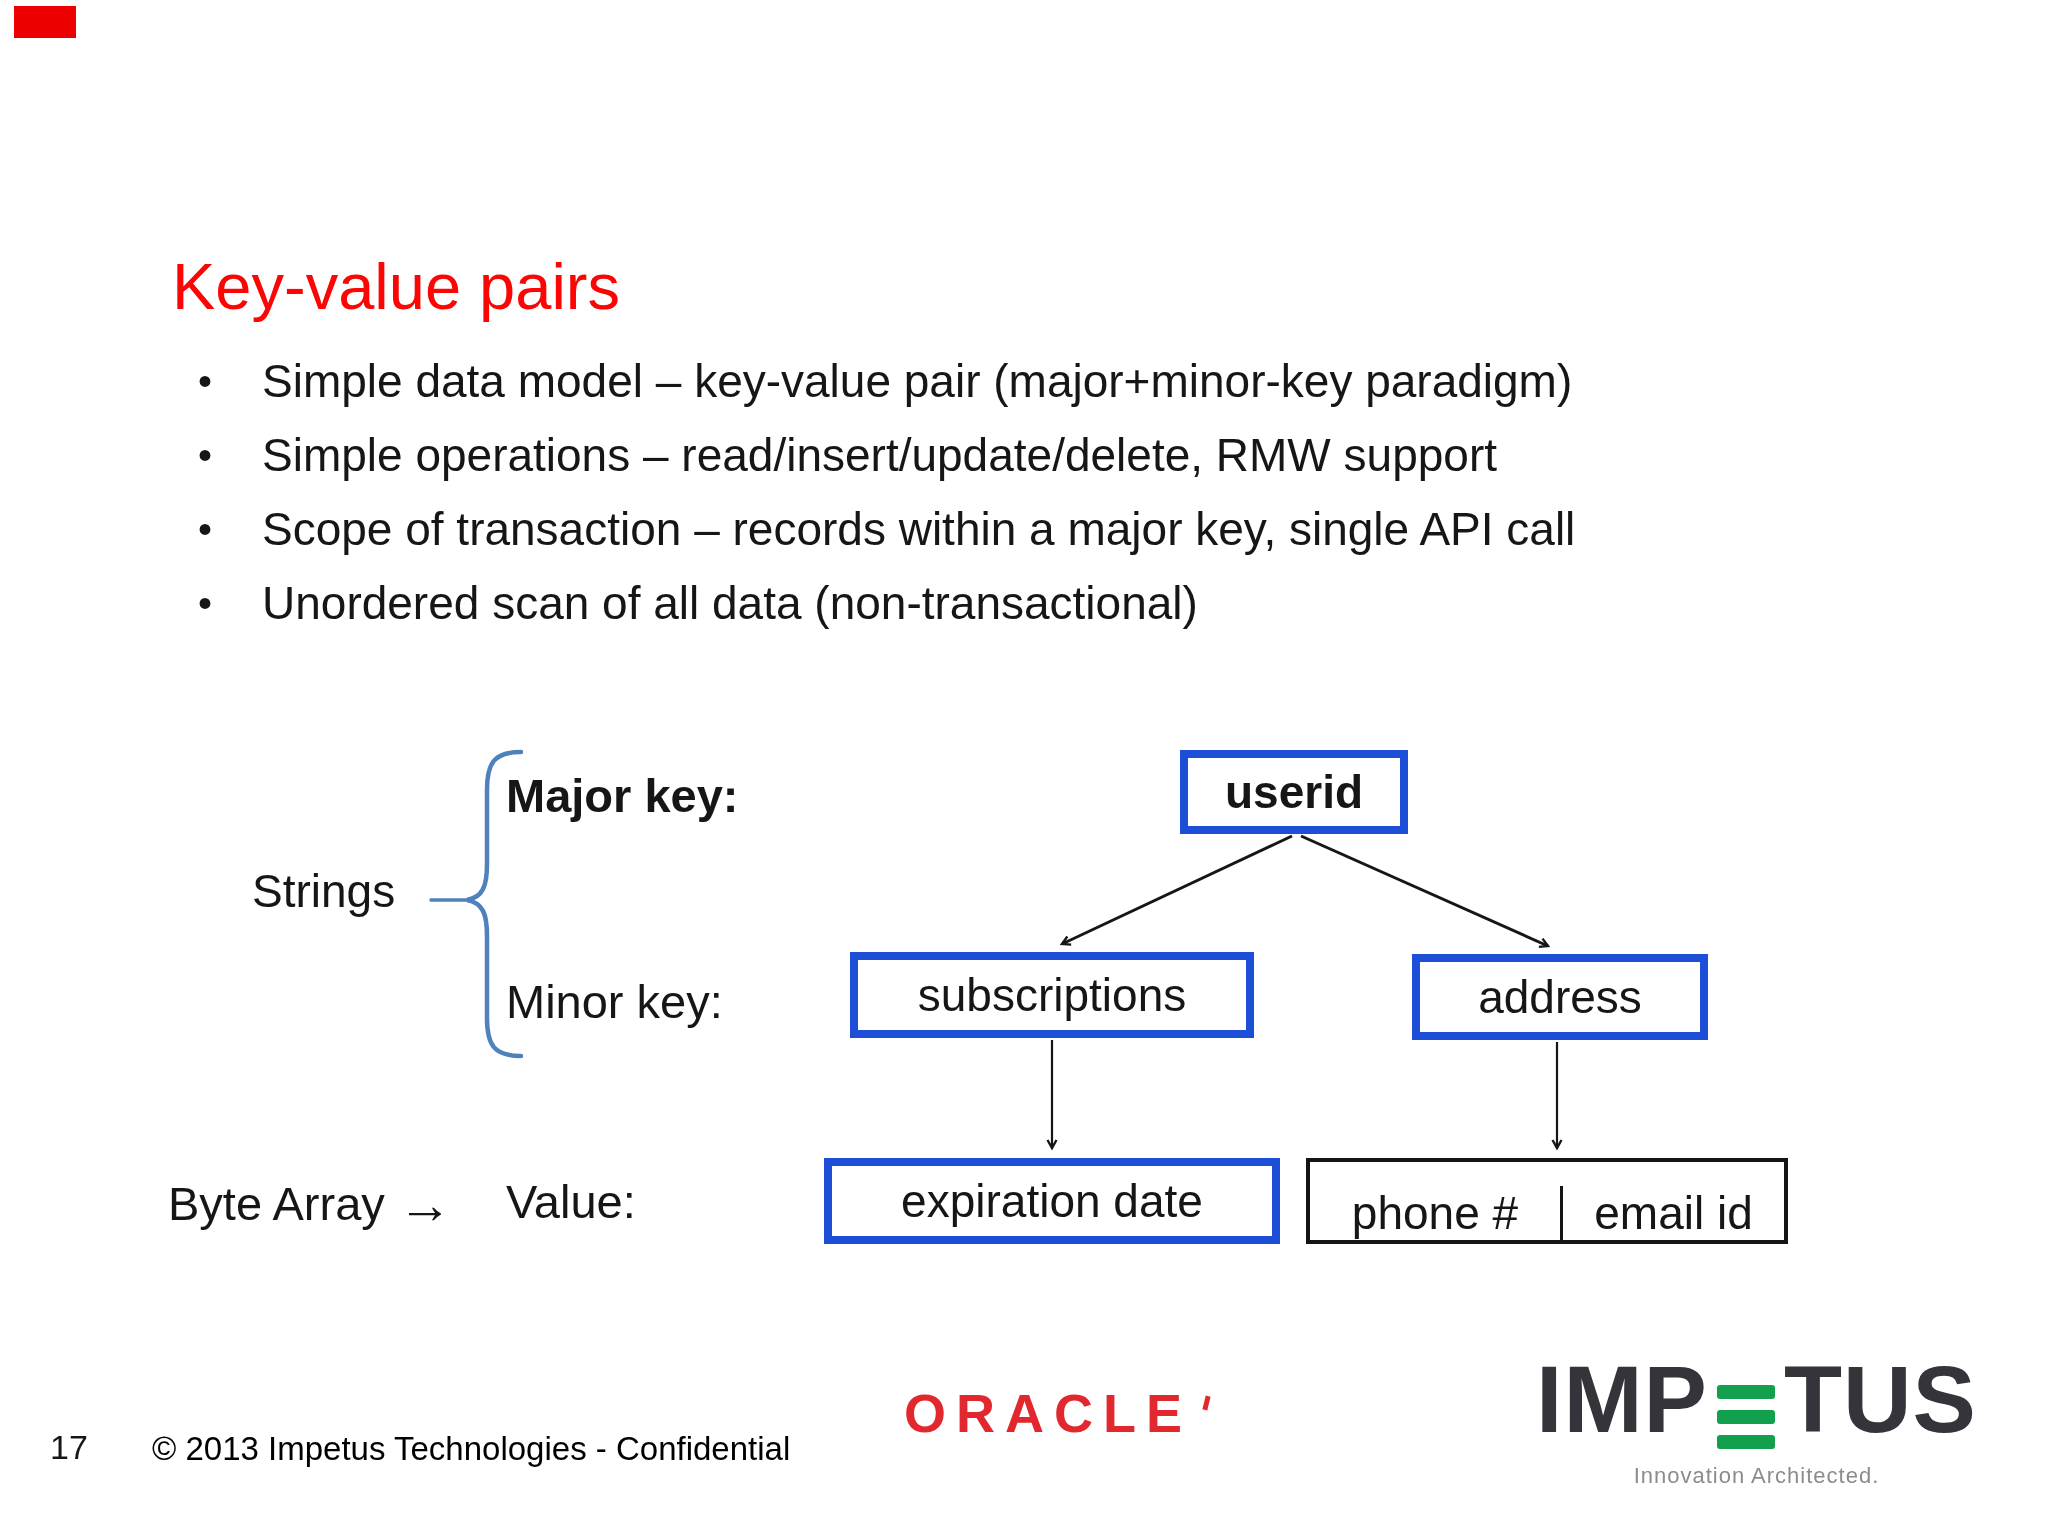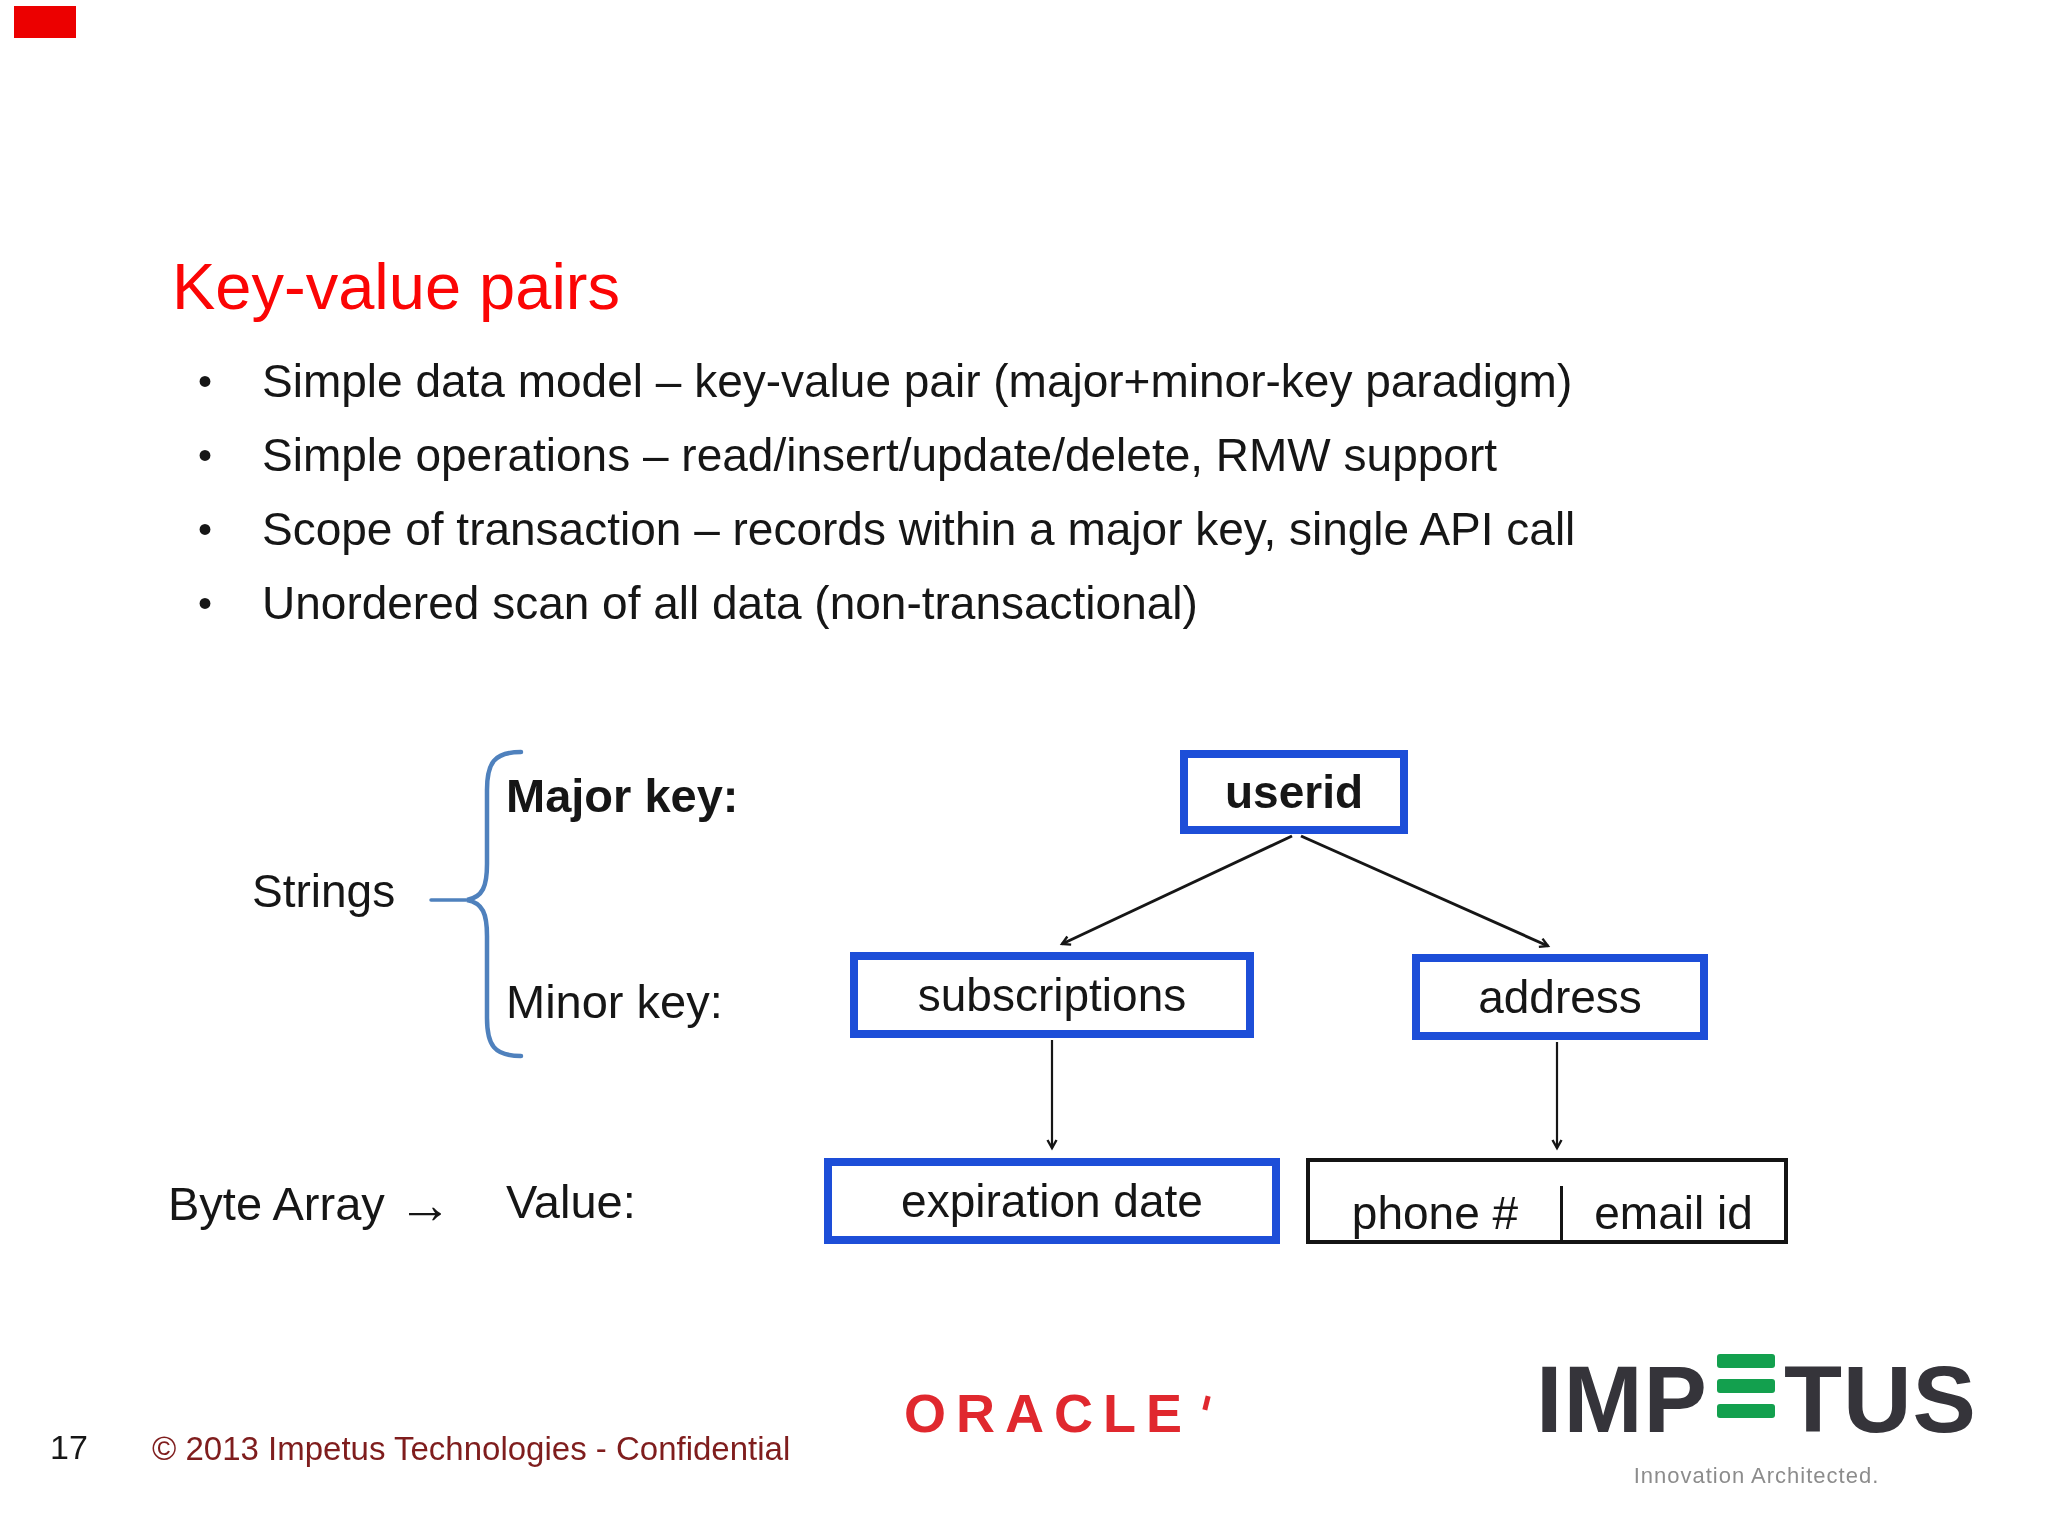--- a/index.html
+++ b/index.html
@@ -42,27 +42,27 @@
   .node-address{left:1412px;top:954px;width:296px;height:86px;}
   .node-expiration{left:824px;top:1158px;width:456px;height:86px;}
   .node-pair{left:1306px;top:1158px;width:482px;height:86px;border:4px solid #141414;display:flex;box-sizing:border-box;background:#fff;align-items:flex-end;}
   .node-pair .cell{display:flex;align-items:center;justify-content:center;font-size:46px;}
   .cell-phone{flex:0 0 250px;border-right:3px solid #141414;}
   .cell-email{flex:1 1 auto;}
 
   svg.overlay{position:absolute;left:0;top:0;width:2048px;height:1536px;pointer-events:none;}
 
   .footer-page{left:50px;top:1428px;font-size:34px;color:#161616;}
-  .footer-copy{left:152px;top:1430px;font-size:33px;color:#7f1d1d;}
+  .footer-copy{left:152px;top:1430px;font-size:33px;color:#000000;}
 
   .oracle{left:904px;top:1386px;font-size:54px;font-weight:700;letter-spacing:10px;color:#e0282e;line-height:1;}
   .oracle-mark{left:1204px;top:1396px;width:5px;height:14px;background:#e0282e;transform:rotate(14deg);}
 
   .impetus{left:1536px;top:1352px;display:flex;flex-direction:column;align-items:center;}
-  .impetus-row{display:flex;align-items:flex-start;}
+  .impetus-row{display:flex;align-items:flex-end;}
   .impetus-txt{font-size:95px;font-weight:700;letter-spacing:1px;line-height:1;color:#35343a;}
   .impetus-bars{display:flex;flex-direction:column;justify-content:center;gap:11px;margin:0 9px;position:relative;top:2px;}
   .impetus-bars .bar{width:58px;height:14px;background:#13a04e;border-radius:3px;}
   .impetus-tagline{margin-top:16px;font-size:22px;letter-spacing:1px;color:#8c8c8c;}
 </style>
 </head>
 <body>
 
 <div class="slide">
 

